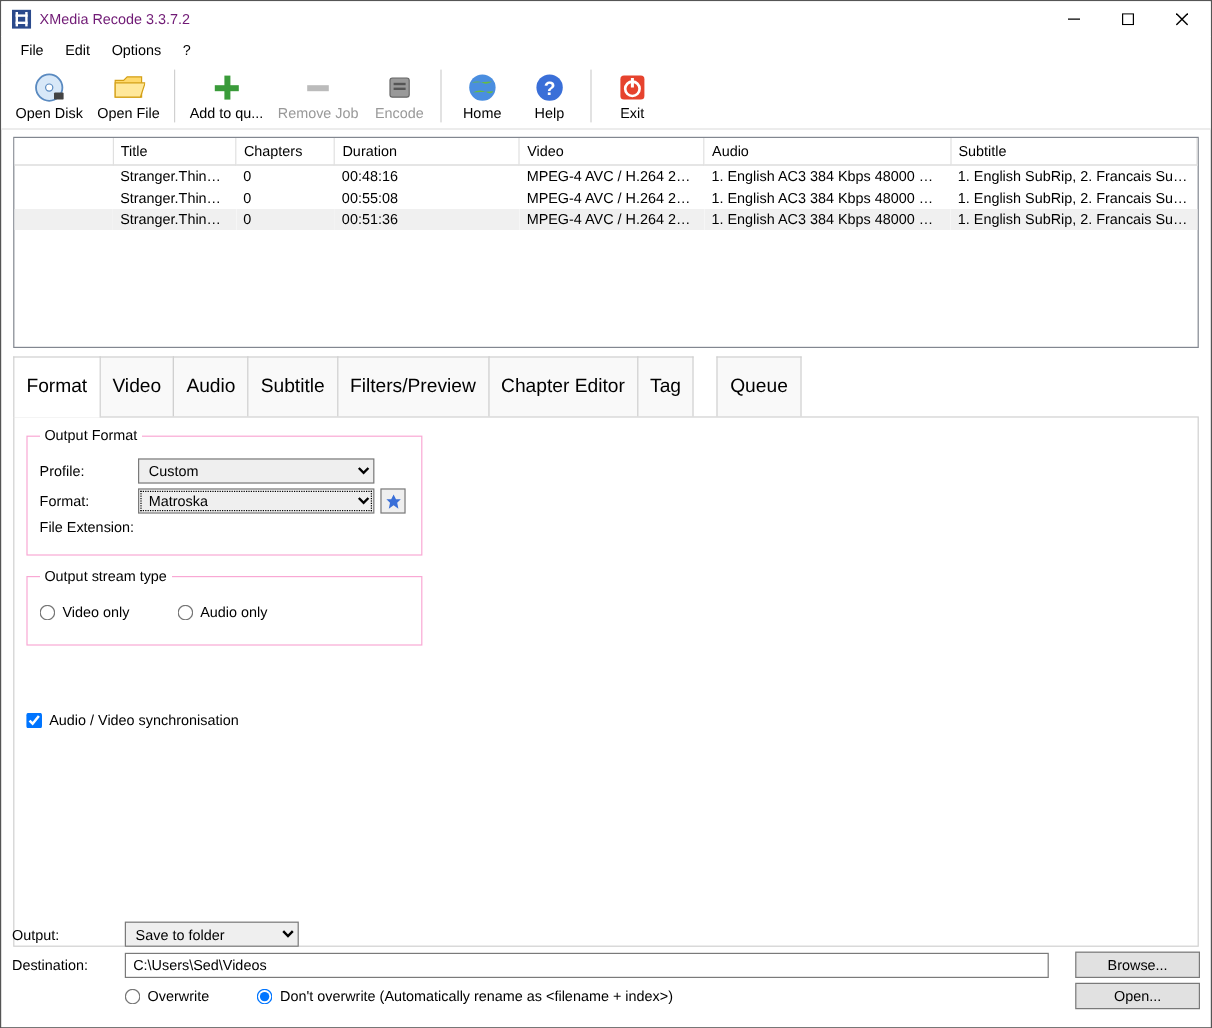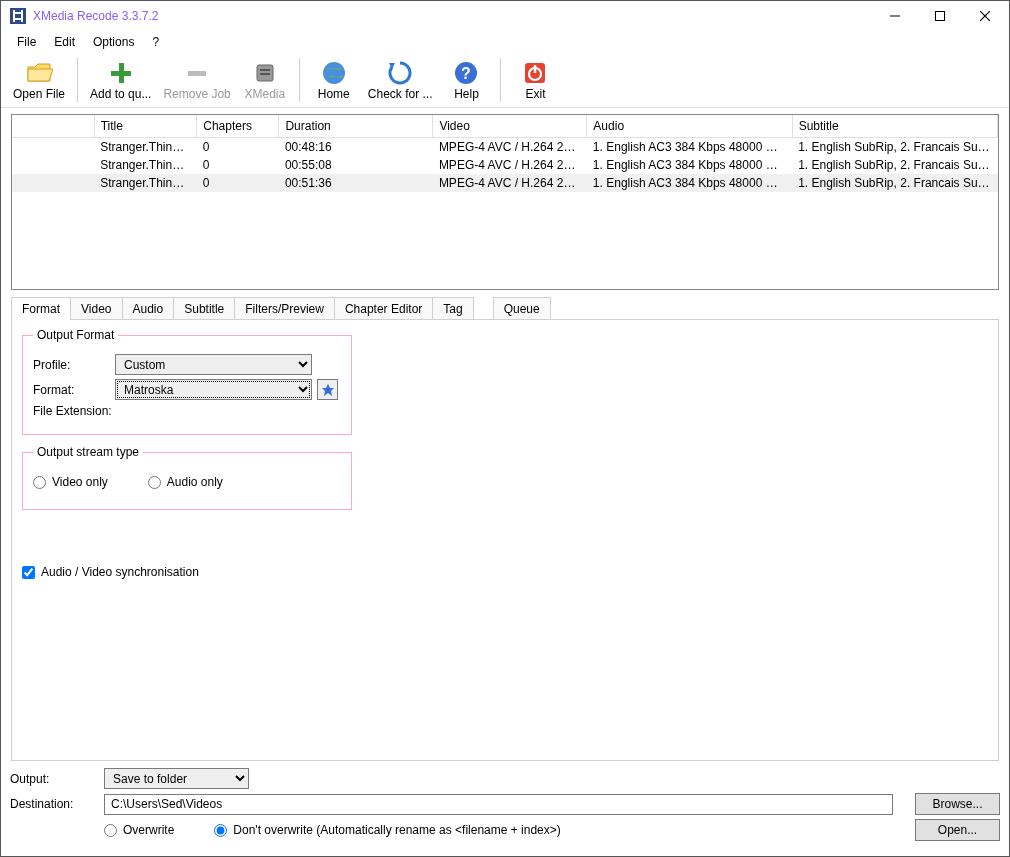--- a/index.html
+++ b/index.html
@@ -1,52 +1,52 @@
 <!DOCTYPE html>
 <html><head>
 <meta charset="utf-8">
 <style>
 * { box-sizing: border-box; margin: 0; padding: 0; }
 body { font-family: 'Segoe UI', Tahoma, sans-serif; font-size: 12px; background: #fff; width: 1010px; height: 857px; overflow: hidden; border: 1px solid #555; }
 .titlebar { display: flex; align-items: center; height: 30px; padding: 0 2px; background: #fff; border-bottom: 1px solid #fff; }
 .titlebar .app-icon { width: 18px; height: 18px; margin: 0 6px; display: inline-flex; align-items: center; justify-content: center; }
-.titlebar .title { flex: 1; font-size: 12px; color: #8b5cf6; }
+.titlebar .title { flex: 1; font-size: 12px; color: #701a75; }
 .titlebar .winbtn { width: 45px; height: 29px; display: flex; align-items: center; justify-content: center; cursor: pointer; font-size: 14px; color: #000; }
 .menubar { display: flex; padding: 2px 8px; background: #fff; gap: 2px; }
 .menubar .menuitem { padding: 2px 8px; cursor: pointer; font-size: 12px; }
 .toolbar { display: flex; padding: 0 6px; background: #fff; border-bottom: 1px solid #e0e0e0; height: 55px; }
 .toolbar .tbtn { display: flex; flex-direction: column; align-items: center; justify-content: center; padding: 3px 6px; cursor: pointer; min-width: 56px; font-size: 12px; }
 .toolbar .tbtn .ic { width: 28px; height: 28px; display: flex; align-items: center; justify-content: center; }
 .toolbar .tbtn.disabled { color: #999; cursor: default; }
 .toolbar .sep { width: 1px; background: #d0d0d0; margin: 5px 6px; }
 .listwrap { margin: 6px 10px; border: 1px solid #828790; height: 176px; background: #fff; overflow: hidden; }
 table.flist { width: 100%; border-collapse: collapse; font-size: 12px; table-layout: fixed; }
 table.flist th { text-align: left; font-weight: normal; padding: 3px 6px; border-right: 1px solid #e0e0e0; border-bottom: 1px solid #e0e0e0; background: #fff; height: 22px; white-space: nowrap; overflow: hidden; }
 table.flist td { padding: 2px 6px; white-space: nowrap; overflow: hidden; text-overflow: ellipsis; height: 17px; }
 table.flist tr.selected td { background: #f0f0f0; }
 .tabbar { display: flex; margin: 4px 10px 0 10px; }
-.tabbar .tab { padding: 4px 10px; border: 1px solid #d0d0d0; border-bottom: none; margin-right: -1px; cursor: pointer; font-size: 12px; background: #f9f9f9; position: relative; top: 1px; }
+.tabbar .tab { padding: 16px 10px; border: 1px solid #d0d0d0; border-bottom: none; margin-right: -1px; cursor: pointer; font-size: 16px; background: #f9f9f9; position: relative; top: 1px; }
 .tabbar .tab.active { background: #fff; z-index: 2; }
 .tabcontent { margin: 0 10px; border: 1px solid #d0d0d0; padding: 8px 10px; height: 442px; position: relative; background: #fff; }
 fieldset { border: 1px solid #f9a8d4; padding: 8px 10px 12px 10px; margin-bottom: 10px; }
 fieldset legend { padding: 0 4px; font-size: 12px; }
 .row { display: flex; align-items: center; margin: 4px 0; }
 .row label.lab { width: 82px; font-size: 12px; }
 select { font-size: 12px; padding: 2px 4px; border: 1px solid #7a7a7a; background: #efefef; height: 21px; width: 197px; }
 select.dotted { outline: 1px dotted #000; outline-offset: -3px; }
 .starbtn { width: 21px; height: 21px; margin-left: 5px; border: 1px solid #7a7a7a; background: #efefef; display: flex; align-items: center; justify-content: center; cursor: pointer; }
 .radio-row { display: flex; gap: 40px; margin: 8px 0; }
 .radio, .check { display: flex; align-items: center; gap: 6px; font-size: 12px; cursor: pointer; }
 .sync { margin-top: 55px; }
 .bottombar { position: absolute; bottom: 12px; left: 10px; right: 10px; }
 .bottombar .row { margin: 4px 0; gap: 12px; }
 .bottombar .lab { width: 82px; }
 .bottombar select { width: 145px; }
 .bottombar input.dest { flex: 1; height: 21px; padding: 2px 6px; border: 1px solid #7a7a7a; font-size: 12px; background: #fff; }
-.bottombar .btn { width: 85px; height: 22px; border: 1px solid #7a7a7a; background: #e1e1e1; font-size: 12px; cursor: pointer; margin-left: 10px; }
+.bottombar .btn { width: 104px; height: 22px; border: 1px solid #7a7a7a; background: #e1e1e1; font-size: 12px; cursor: pointer; margin-left: 10px; }
 .bottombar .radios { margin-left: 94px; display: flex; gap: 40px; align-items: center; }
 </style>
 </head>
 <body>
 
 <div class="titlebar">
   <span class="app-icon">
     <svg width="16" height="16">
         <rect width="16" height="16" fill="#2b4a8c"></rect>
         <rect x="3" y="2" width="2" height="12" fill="#fff"></rect>
@@ -78,20 +78,30 @@
   <div class="menuitem">File</div>
   <div class="menuitem">Edit</div>
   <div class="menuitem">Options</div>
   <div class="menuitem">?</div>
 </div>
 
 <div class="toolbar">
   <div class="tbtn">
     <span class="ic">
         <svg width="28" height="28">
+          <circle cx="14" cy="14" r="11" fill="#d8e8f8" stroke="#5a8ac0" stroke-width="1.5"></circle>
+          <circle cx="14" cy="14" r="3" fill="#fff" stroke="#5a8ac0"></circle>
+          <rect x="18" y="18" width="8" height="6" rx="1" fill="#444"></rect>
+        </svg>
+      </span>
+    <span>Open Disk</span>
+  </div>
+  <div class="tbtn">
+    <span class="ic">
+        <svg width="28" height="28">
           <path d="M3 8 L10 8 L13 5 L25 5 L25 22 L3 22 Z" fill="#ffd96b" stroke="#d4a017"></path>
           <path d="M3 10 L28 10 L24 22 L3 22 Z" fill="#ffe89b" stroke="#d4a017"></path>
         </svg>
       </span>
     <span>Open File</span>
   </div>
   <div class="sep"></div>
   <div class="tbtn">
     <span class="ic">
         <svg width="28" height="28">
@@ -110,41 +120,32 @@
     <span>Remove Job</span>
   </div>
   <div class="tbtn disabled">
     <span class="ic">
         <svg width="28" height="28">
           <rect x="6" y="6" width="16" height="16" rx="2" fill="#999" stroke="#666"></rect>
           <rect x="9" y="10" width="10" height="2" fill="#555"></rect>
           <rect x="9" y="14" width="10" height="2" fill="#555"></rect>
         </svg>
       </span>
-    <span>XMedia</span>
+    <span>Encode</span>
   </div>
   <div class="sep"></div>
   <div class="tbtn">
     <span class="ic">
         <svg width="28" height="28">
           <circle cx="14" cy="14" r="11" fill="#4a8ee0"></circle>
           <path d="M5 10 Q10 8 14 10 Q18 12 22 9" fill="#6b4" stroke="none"></path>
           <path d="M6 18 Q12 15 18 18 Q22 20 23 17" fill="#6b4"></path>
         </svg>
       </span>
     <span>Home</span>
-  </div>
-  <div class="tbtn">
-    <span class="ic">
-        <svg width="28" height="28">
-          <path d="M14 4 A10 10 0 1 1 6 8" fill="none" stroke="#2a7ad4" stroke-width="3"></path>
-          <polygon points="3,4 9,4 6,10" fill="#2a7ad4"></polygon>
-        </svg>
-      </span>
-    <span>Check for ...</span>
   </div>
   <div class="tbtn">
     <span class="ic">
         <svg width="28" height="28">
           <circle cx="14" cy="14" r="11" fill="#3a6fd8"></circle>
           <text x="14" y="20" text-anchor="middle" fill="#fff" font-size="16" font-weight="bold">?</text>
         </svg>
       </span>
     <span>Help</span>
   </div>

